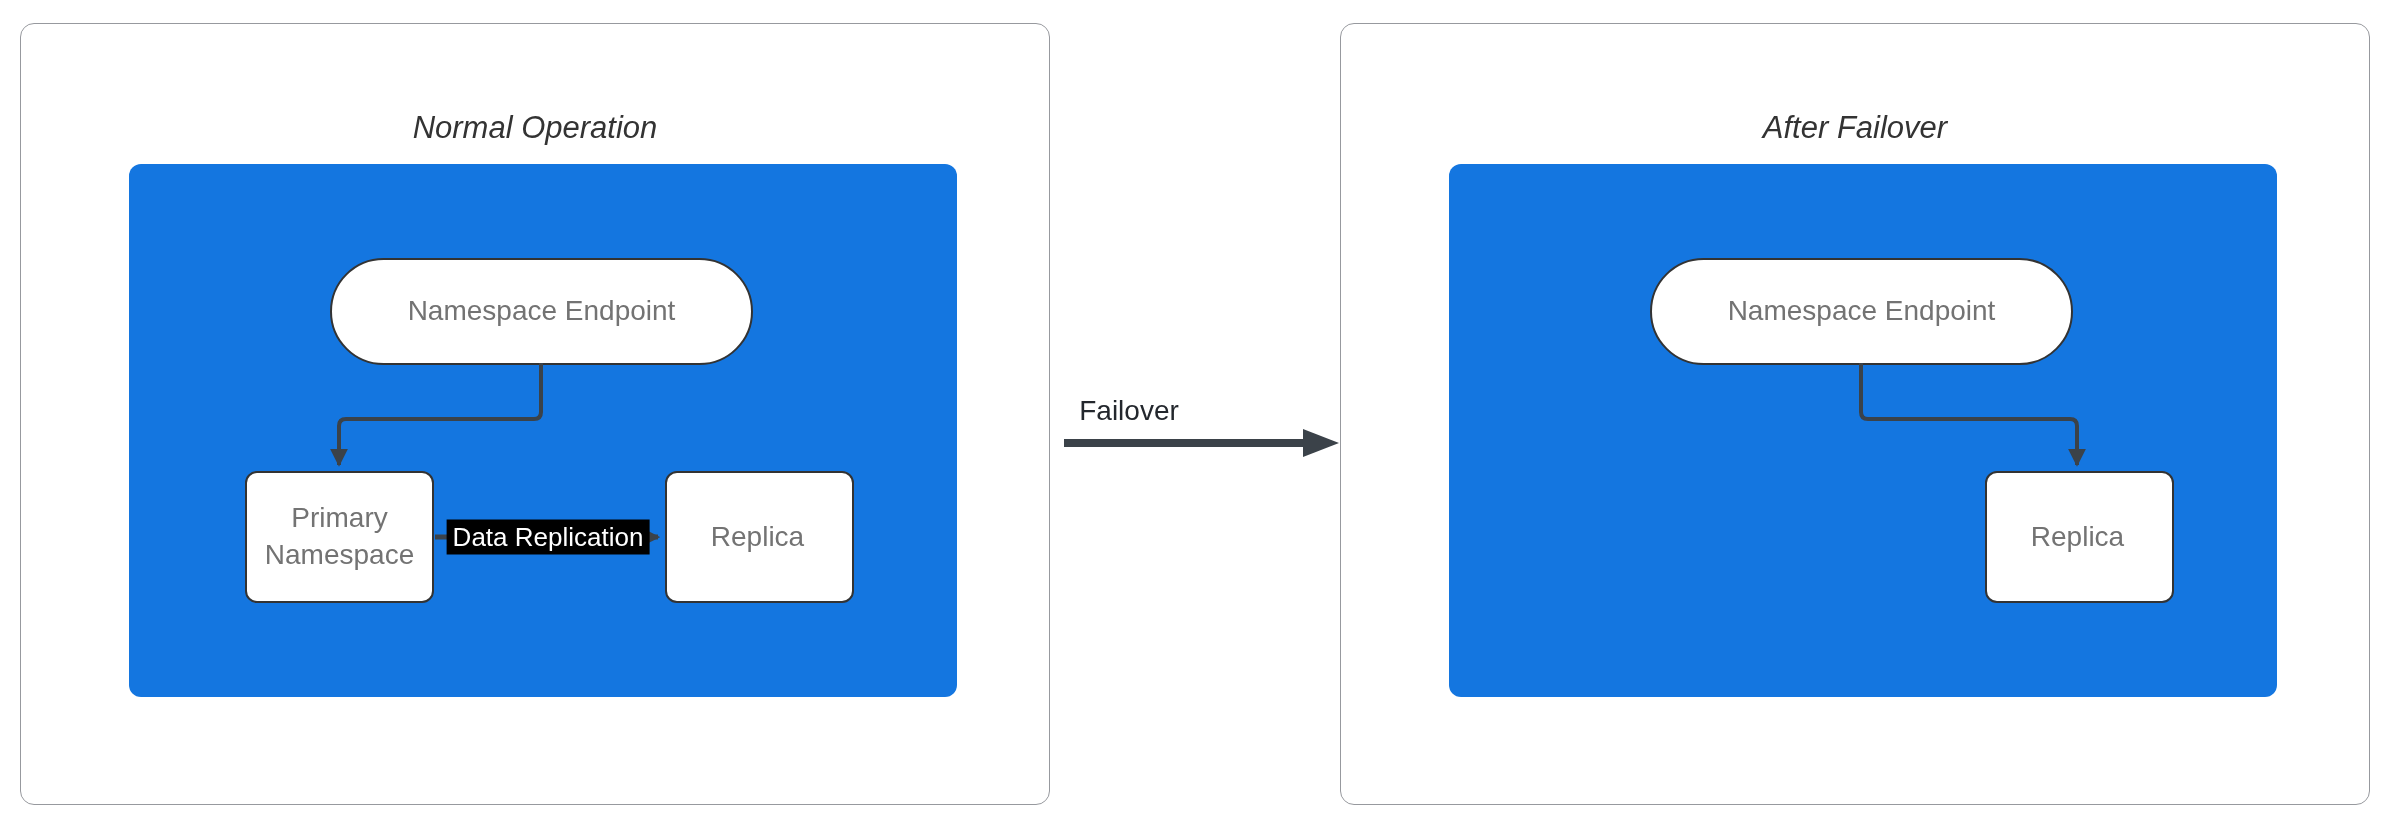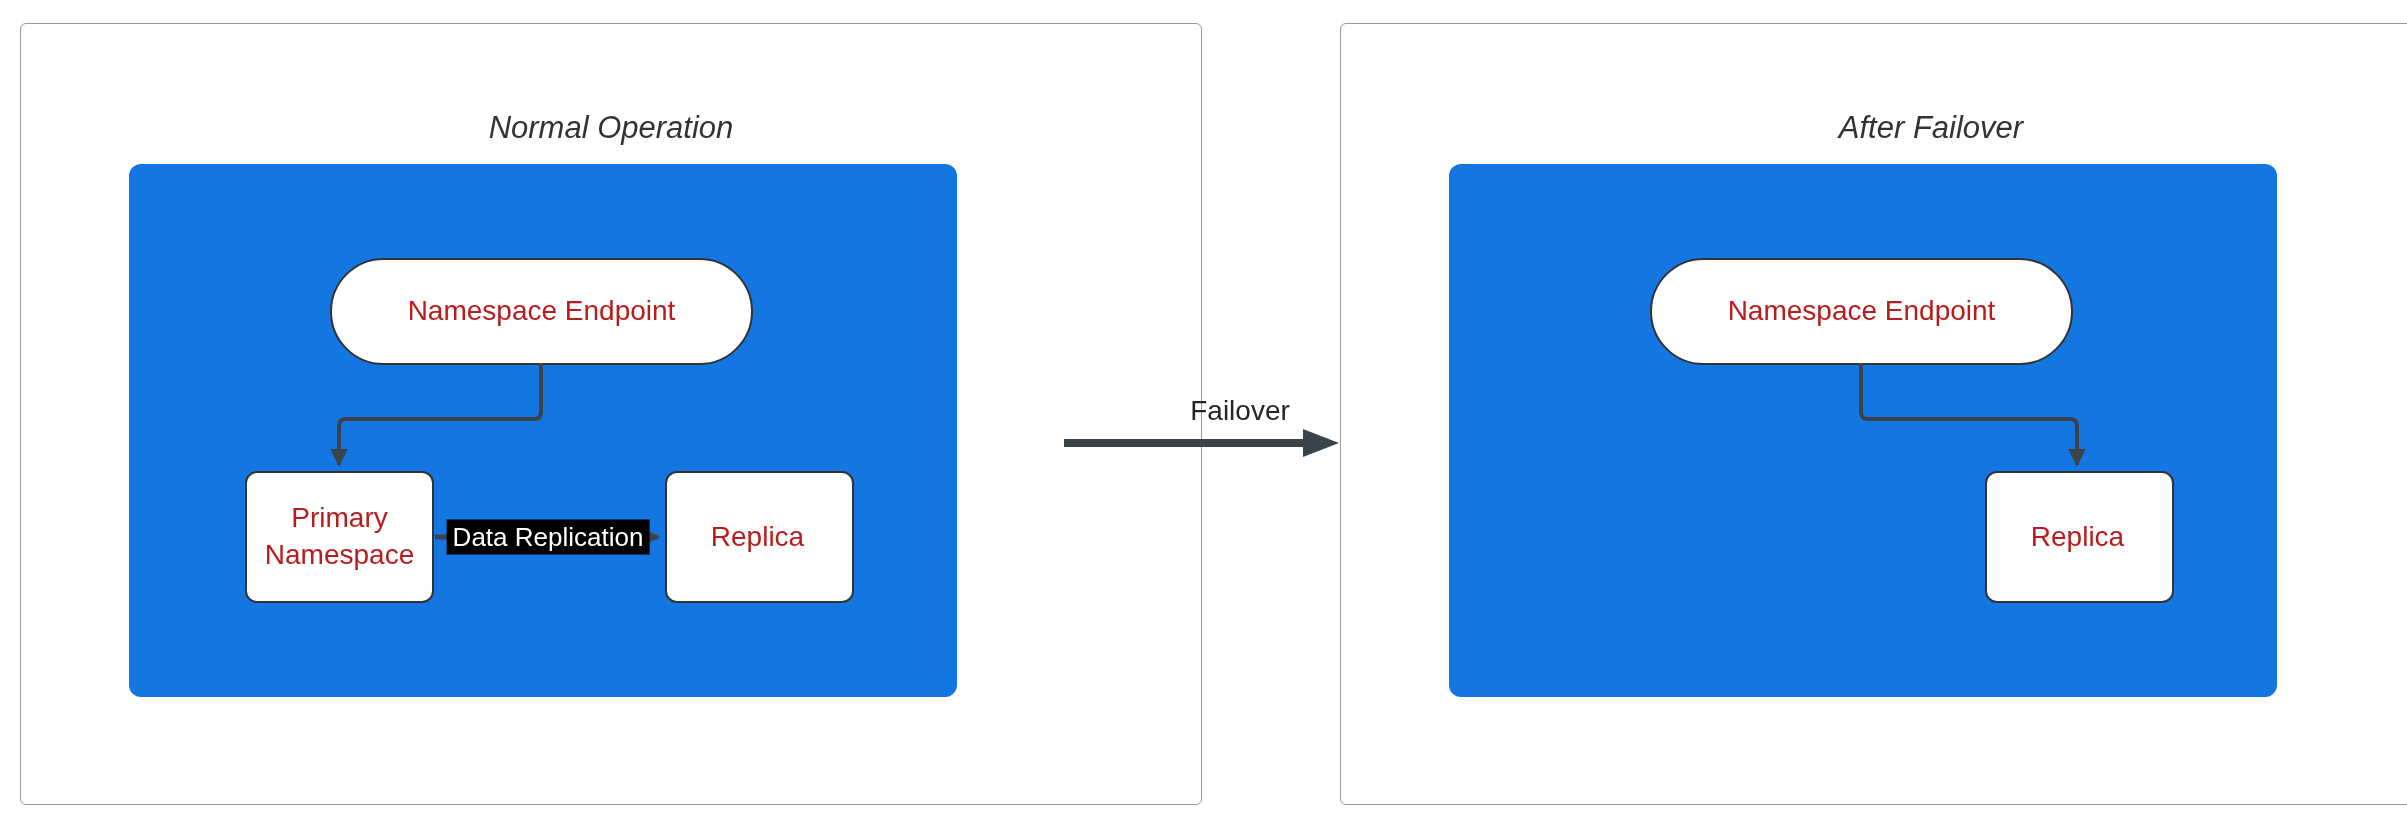--- a/index.html
+++ b/index.html
@@ -1,39 +1,39 @@
 <!DOCTYPE html>
 <html><head>
 <meta charset="utf-8">
 <style>
   html, body { margin:0; padding:0; background:#ffffff; }
   body { font-family:"Liberation Sans", sans-serif; }
   #page {
     position:relative; width:2407px; height:828px; background:#ffffff; overflow:hidden;
   }
   .panel {
-    position:absolute; top:23px; width:1182px; height:782px;
-    background:#ffffff; border:1.5px solid #97999e; border-radius:6px;
+    position:absolute; top:23px; width:1030px; height:782px;
+    background:#ffffff; border:1.5px solid #97999e; border-radius:14px;
     box-sizing:border-box;
   }
   #panel-left  { left:20px; }
   #panel-right { left:1340px; }
   .panel-title {
     position:absolute; top:86px; left:0; width:100%;
     text-align:center; font-style:italic; font-size:31px; color:#333333;
   }
   .container {
     position:absolute; left:108px; top:140px; width:828px; height:533px;
     background:#1476E0; border-radius:12px;
   }
   .node {
     position:absolute; box-sizing:border-box;
     display:flex; align-items:center; justify-content:center; text-align:center;
     background:#ffffff; border:2px solid #333333;
-    color:#b91c1c; font-size:28px; line-height:1.32; padding:0 10px;
+    color:#737373; font-size:28px; line-height:1.32; padding:0 10px;
   }
   .stadium { left:201px; top:94px; width:423px; height:107px; border-radius:54px; }
   .rect    { width:189px; height:132px; border-radius:12px; top:307px; }
   .pos-left  { left:116px; }
   .pos-right { left:536px;padding-left:6px; }
   .recovering {
     background:#E3E3E7; color:#585E66; font-style:italic;
   }
   #edges-svg {
     position:absolute; left:0; top:0; width:2407px; height:828px;
@@ -41,21 +41,21 @@
   }
   .edge  { fill:none; stroke:#3B4249; stroke-width:4px; }
   .edge-thick { fill:none; stroke:#3B4249; stroke-width:5px; }
   .transition-line { fill:none; stroke:#3B4249; stroke-width:8px; }
   .edge-label {
     position:absolute; left:548px; top:537px; transform:translate(-50%,-50%);
     background:#000000; color:#ffffff; font-weight:normal; font-size:26px;
     padding:2px 6px; white-space:nowrap;
   }
   .transition-label {
-    position:absolute; left:1240px; top:411px; transform:translate(-50%,-50%);
+    position:absolute; left:1129px; top:411px; transform:translate(-50%,-50%);
     color:#23272d; font-size:28px; white-space:nowrap;
   }
 </style>
 </head>
 <body>
 
 <div id="page">
 
   <div class="panel" id="panel-left">
     <div class="panel-title">Normal Operation</div>

